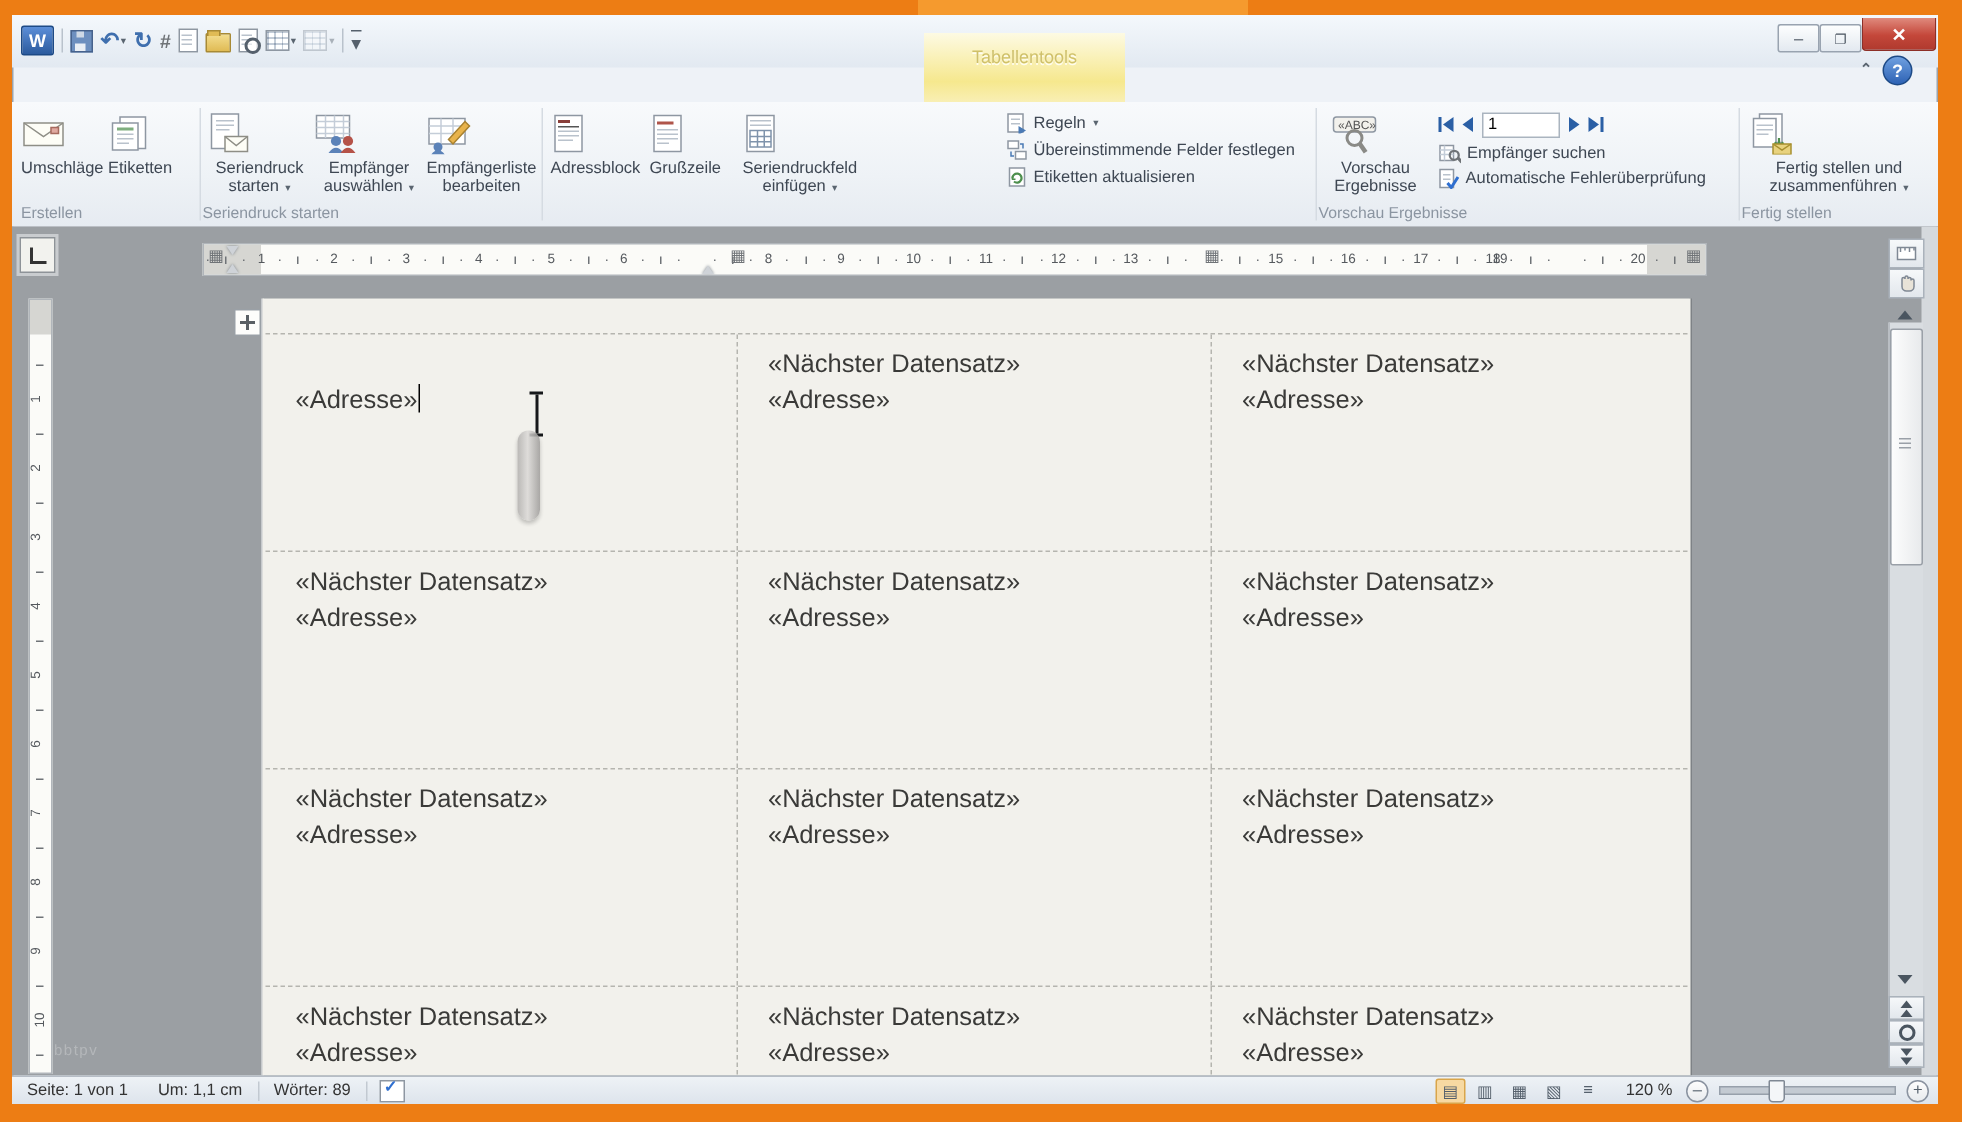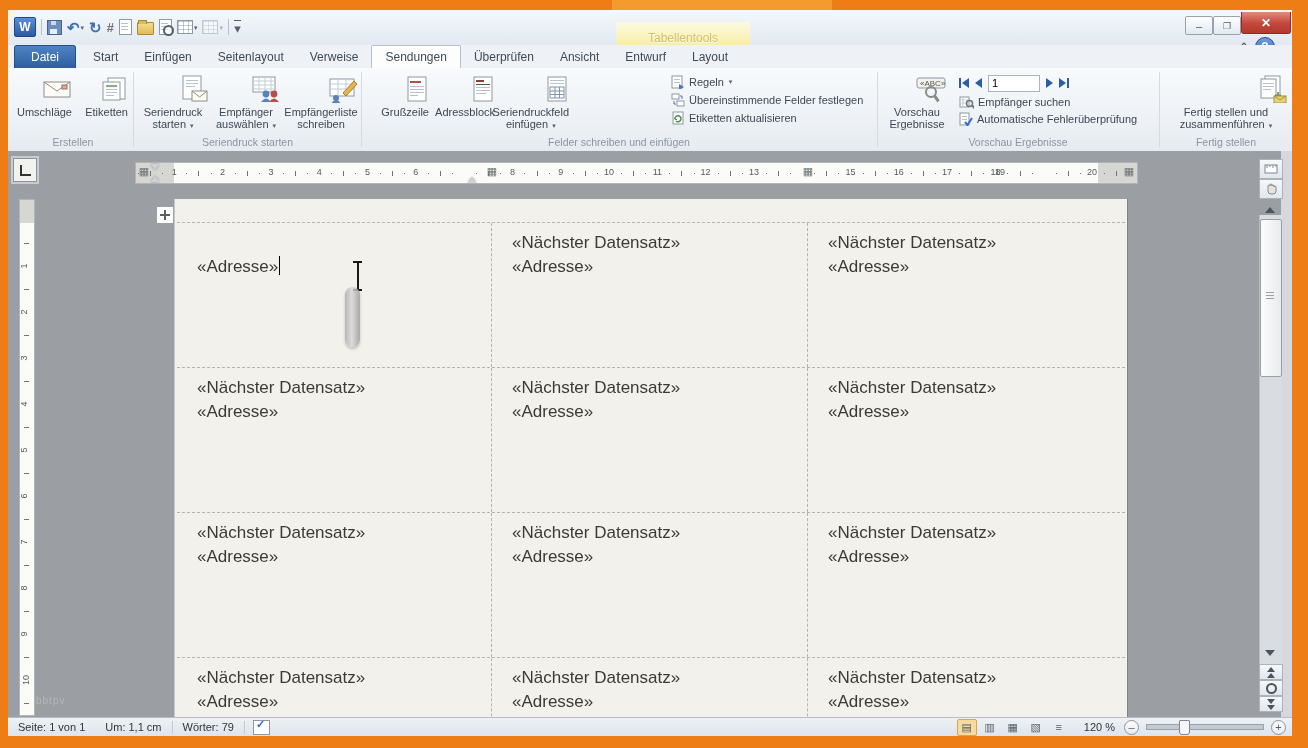--- a/index.html
+++ b/index.html
@@ -63,25 +63,25 @@
   .tab{font-size:12px;color:#3f4a57;padding:4px 13px 4px;white-space:nowrap;cursor:default;}
   .tab.file{background:linear-gradient(#4f83c4,#2e5e9e);color:#fff;border-radius:3px 3px 0 0;
       padding:4px 16px;margin-right:4px;border:1px solid #24508c;border-bottom:none;}
   .tab.active{background:#fdfdfe;border:1px solid #b9c2cc;border-bottom:1px solid #fdfdfe;
       border-radius:2px 2px 0 0;margin-bottom:-1px;}
 
   
   .ribbon{position:absolute;left:8px;top:68px;width:1284px;height:83px;
       background:linear-gradient(#f8fafc,#eef2f6 60%,#e6ebf1);border-bottom:1px solid #c9d0d8;}
   .rgroup{position:absolute;top:0;height:82px;}
-  .rgroup .glabel{position:absolute;left:0;right:0;bottom:2px;text-align:center;
+  .rgroup .glabel{position:absolute;left:0;right:0;bottom:2px;
       font-size:10.5px;color:#8b95a1;white-space:nowrap;}
   .gsep{position:absolute;top:4px;bottom:4px;width:1px;background:#d5dbe2;}
   .bigbtns{display:flex;align-items:flex-start;height:68px;padding-top:4px;}
-  .bigbtn{display:flex;flex-direction:column;align-items:flex-end;justify-content:flex-start;
+  .bigbtn{display:flex;flex-direction:column;align-items:flex-start;justify-content:flex-start;
       height:64px;padding-top:2px;cursor:default;}
   .bigbtn .ic{height:30px;display:flex;align-items:center;justify-content:center;}
   .bigbtn .bl{font-size:11px;line-height:12px;color:#3e4753;text-align:center;margin-top:2px;}
   .smallcol{position:absolute;display:flex;flex-direction:column;gap:4px;}
   .smallbtn{display:flex;align-items:center;gap:4px;font-size:11px;color:#3e4753;white-space:nowrap;cursor:default;}
   .navrow{display:flex;align-items:center;gap:6px;height:18px;}
   .navbtn{display:flex;align-items:center;gap:1px;cursor:default;}
   .tri{width:0;height:0;border-style:solid;}
   .tri.left{border-width:5px 7px 5px 0;border-color:transparent #2a5fa5 transparent transparent;}
   .tri.right{border-width:5px 0 5px 7px;border-color:transparent transparent transparent #2a5fa5;}
@@ -231,34 +231,20 @@
     <div class="ctx-tools">
       <span>Tabellentools</span>
     </div>
     <div class="winbtn btn-min">–</div>
     <div class="winbtn btn-max">❐</div>
     <div class="winbtn btn-close">✕</div>
   </div>
   <div class="ribbon-min">⌃</div>
   <div class="help-btn">?</div>
 
-  <div class="tabrow">
-    <div class="tabs" id="tabs">
-        <div class="tab file">Datei</div>
-        <div class="tab">Start</div>
-        <div class="tab">Einfügen</div>
-        <div class="tab">Seitenlayout</div>
-        <div class="tab">Verweise</div>
-        <div class="tab active">Sendungen</div>
-        <div class="tab">Überprüfen</div>
-        <div class="tab">Ansicht</div>
-        <div class="tab">Entwurf</div>
-        <div class="tab">Layout</div>
-      </div>
-  </div>
 
   <div class="ribbon">
 
     <div class="rgroup" style="left:6px;width:118px;">
       <div class="bigbtns">
         <div class="bigbtn" style="width:58px;">
           <span class="ic">
             <svg width="30" height="22">
                 <rect x="2" y="4" width="26" height="15" fill="#fdfdf6" stroke="#8e8e86"></rect>
                 <path d="M2 4 L15 13 L28 4" fill="none" stroke="#8e8e86"></path>
@@ -316,54 +302,54 @@
         <div class="bigbtn" style="width:76px;">
           <span class="ic">
             <svg width="32" height="28">
                 <rect x="3" y="4" width="24" height="17" fill="#fff" stroke="#8e97a2"></rect>
                 <path d="M3 9 h24 M3 14 h24 M11 4 v17 M19 4 v17" stroke="#c4cdd8"></path>
                 <circle cx="9" cy="23" r="3" fill="#5b82b8"></circle>
                 <path d="M4.5 28 q4.5 -6 9 0 z" fill="#5b82b8"></path>
                 <path d="M16 18 L27 6 L30 9 L19 21 Z" fill="#e8b34b" stroke="#a8812f"></path>
               </svg>
           </span>
-          <span class="bl">Empfängerliste schreiben</span>
+          <span class="bl">Empfängerliste bearbeiten</span>
         </div>
       </div>
       <div class="glabel">Seriendruck starten</div>
     </div>
     <div class="gsep" style="left:353px;"></div>
 
     <div class="rgroup" style="left:355px;width:512px;">
       <div class="bigbtns" style="padding-left:4px;">
+        <div class="bigbtn" style="width:66px;">
+          <span class="ic">
+            <svg width="24" height="28">
+                <rect x="3" y="2" width="18" height="24" fill="#fff" stroke="#8e97a2"></rect>
+                <rect x="5" y="5" width="8" height="2" fill="#8a3f3a"></rect>
+                <rect x="5" y="9" width="14" height="1" fill="#555"></rect>
+                <rect x="5" y="12" width="14" height="1" fill="#b9c2cc"></rect>
+                <rect x="5" y="15" width="14" height="1" fill="#b9c2cc"></rect>
+                <rect x="5" y="18" width="10" height="1" fill="#b9c2cc"></rect>
+              </svg>
+          </span>
+          <span class="bl">Adressblock</span>
+        </div>
         <div class="bigbtn" style="width:62px;">
           <span class="ic">
             <svg width="24" height="28">
                 <rect x="3" y="2" width="18" height="24" fill="#fff" stroke="#8e97a2"></rect>
                 <rect x="5" y="6" width="11" height="2" fill="#b0554a"></rect>
                 <rect x="5" y="11" width="14" height="1" fill="#b9c2cc"></rect>
                 <rect x="5" y="14" width="14" height="1" fill="#b9c2cc"></rect>
                 <rect x="5" y="17" width="14" height="1" fill="#b9c2cc"></rect>
                 <rect x="5" y="20" width="8" height="1" fill="#b9c2cc"></rect>
               </svg>
           </span>
           <span class="bl">Grußzeile</span>
-        </div>
-        <div class="bigbtn" style="width:66px;">
-          <span class="ic">
-            <svg width="24" height="28">
-                <rect x="3" y="2" width="18" height="24" fill="#fff" stroke="#8e97a2"></rect>
-                <rect x="5" y="5" width="8" height="2" fill="#8a3f3a"></rect>
-                <rect x="5" y="9" width="14" height="1" fill="#555"></rect>
-                <rect x="5" y="12" width="14" height="1" fill="#b9c2cc"></rect>
-                <rect x="5" y="15" width="14" height="1" fill="#b9c2cc"></rect>
-                <rect x="5" y="18" width="10" height="1" fill="#b9c2cc"></rect>
-              </svg>
-          </span>
-          <span class="bl">Adressblock</span>
         </div>
         <div class="bigbtn" style="width:74px;">
           <span class="ic">
             <svg width="24" height="28">
                 <rect x="3" y="2" width="18" height="24" fill="#fff" stroke="#8e97a2"></rect>
                 <rect x="5" y="5" width="14" height="1" fill="#b9c2cc"></rect>
                 <rect x="5" y="8" width="14" height="1" fill="#b9c2cc"></rect>
                 <rect x="5" y="12" width="14" height="11" fill="#fff" stroke="#7f93ab"></rect>
                 <path d="M5 16 h14 M5 19.5 h14 M10 12 v11 M14.5 12 v11" stroke="#7f93ab"></path>
               </svg>
@@ -398,21 +384,20 @@
           <span>
               <svg width="14" height="14">
                 <rect x="2" y="1" width="10" height="12" fill="#fff" stroke="#8e97a2"></rect>
                 <path d="M4 8 a3 3 0 1 1 1 2" stroke="#4d8f4d" fill="none" stroke-width="1.5"></path>
                 <path d="M4 6.5 l0 2 l2 0" fill="none" stroke="#4d8f4d"></path>
               </svg>
             </span>
           <span>Etiketten aktualisieren</span>
         </div>
       </div>
-      <div class="glabel">Felder schreiben und einfügen</div>
     </div>
     <div class="gsep" style="left:869px;"></div>
 
     <div class="rgroup" style="left:871px;width:278px;">
       <div class="bigbtns" style="padding-left:6px;">
         <div class="bigbtn" style="width:64px;">
           <span class="ic">
             <svg width="36" height="28">
                 <rect x="4" y="3" width="28" height="10" rx="2" fill="#f2f1ec" stroke="#8e97a2"></rect>
                 <text x="7" y="11" font-size="8" fill="#555" font-family="Liberation Sans">«ABC»</text>
@@ -721,21 +706,21 @@
           <i></i>
           <i></i>
         </span>
       </div>
   </div>
 
   <div class="statusbar">
     <span class="sb-item">Seite: 1 von 1</span>
     <span class="sb-item">Um: 1,1 cm</span>
     <span class="sb-sep"></span>
-    <span class="sb-item">Wörter: 79</span>
+    <span class="sb-item">Wörter: 89</span>
     <span class="sb-sep"></span>
     <span class="proof-icon"></span>
 
     <div class="sb-right">
       <span class="viewbtn active">▤</span>
       <span class="viewbtn">▥</span>
       <span class="viewbtn">▦</span>
       <span class="viewbtn">▧</span>
       <span class="viewbtn">≡</span>
       <span class="zoomtxt">120 %</span>

